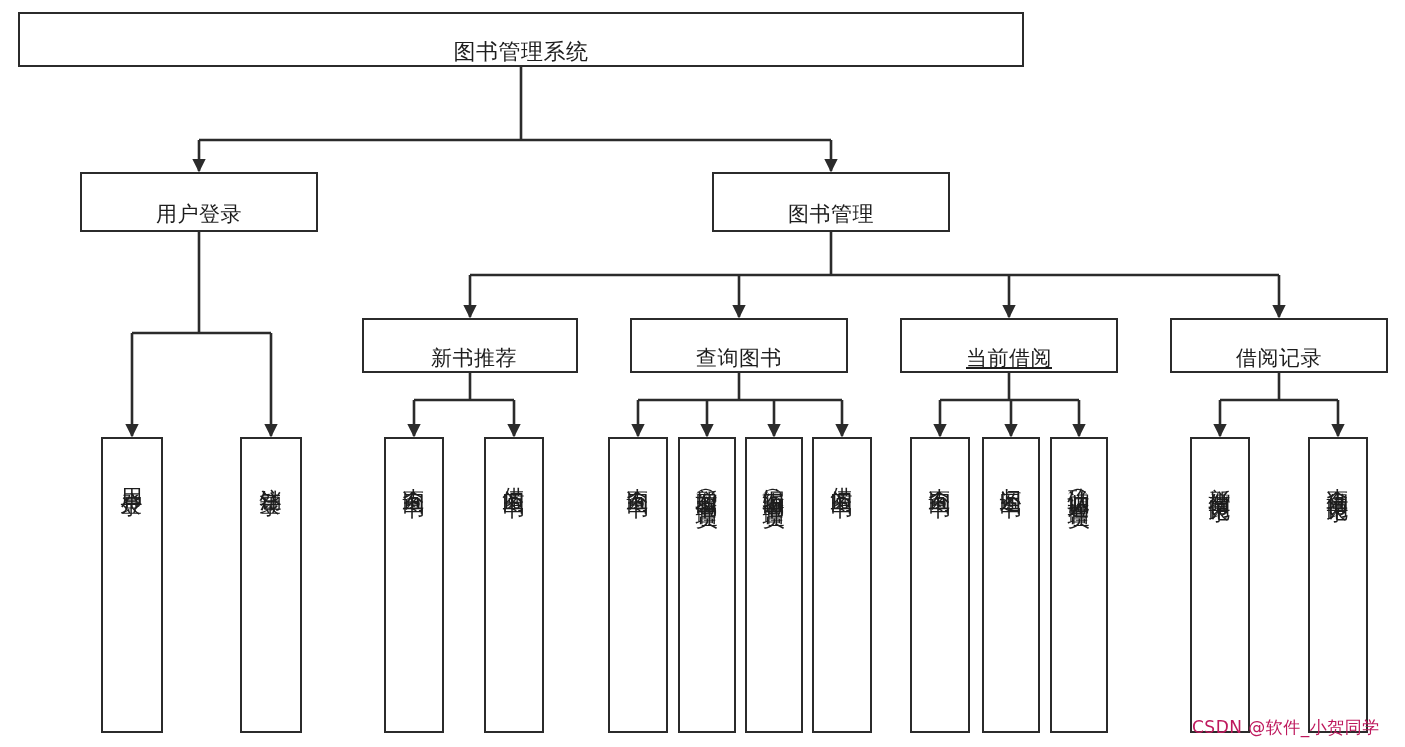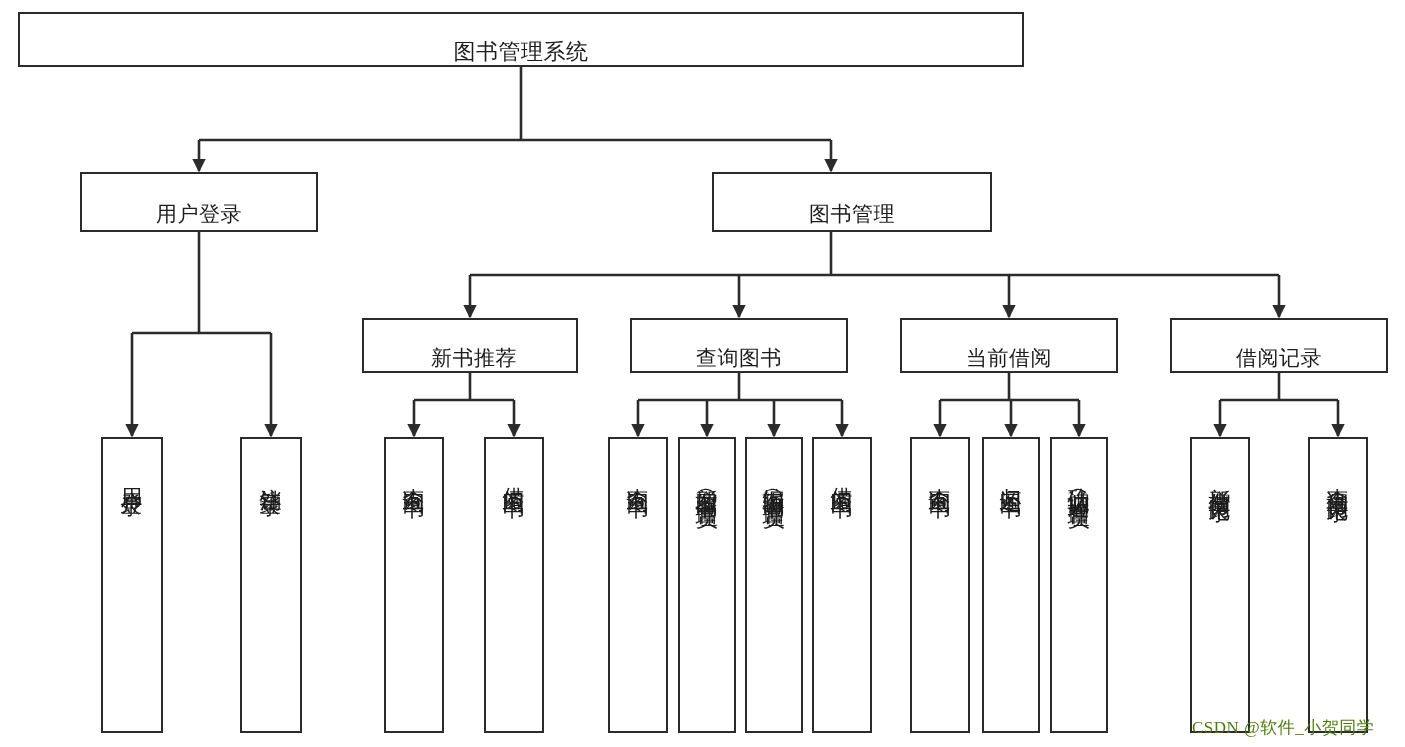--- a/index.html
+++ b/index.html
@@ -61,27 +61,26 @@
   .node.vertical .node-label {
     writing-mode: vertical-rl;
     text-orientation: upright;
     font-size: 22px;
     line-height: 1.05;
     letter-spacing: 3px;
     white-space: normal;
   }
   .watermark {
     position: absolute;
-    color: #4d7c0f;
+    color: #be185d;
     font-size: 17px;
     letter-spacing: 0.5px;
     white-space: nowrap;
     z-index: 3;
     user-select: none;
-    font-family: Liberation Serif, serif;
   }
 </style>
 </head>
 <body>
 
 <div id="diagram-canvas">
 
   <svg id="edge-layer" viewBox="0 0 1405 747" xmlns="http://www.w3.org/2000/svg">
     <defs>
       <marker id="arrowhead" viewBox="0 0 10 10" refX="9" refY="5" markerWidth="5.2" markerHeight="5.2" orient="auto-start-reverse">
@@ -125,30 +124,30 @@
       </g>
   </svg>
 
   <div id="nodes-layer">
       <div class="node horizontal root" id="node-root" style="left: 18px; top: 12px; width: 1006px; height: 55px;">
         <span class="node-label">图书管理系统</span>
       </div>
       <div class="node horizontal" id="node-user-login" style="left: 80px; top: 172px; width: 238px; height: 60px;">
         <span class="node-label">用户登录</span>
       </div>
-      <div class="node horizontal" id="node-book-manage" style="left: 712px; top: 172px; width: 280px; height: 60px;">
+      <div class="node horizontal" id="node-book-manage" style="left: 712px; top: 172px; width: 238px; height: 60px;">
         <span class="node-label">图书管理</span>
       </div>
       <div class="node horizontal" id="node-new-book-recommend" style="left: 362px; top: 318px; width: 216px; height: 55px; padding-left: 8px;">
         <span class="node-label">新书推荐</span>
       </div>
       <div class="node horizontal" id="node-book-borrow" style="left: 630px; top: 318px; width: 218px; height: 55px;">
         <span class="node-label">查询图书</span>
       </div>
-      <div class="node horizontal" id="node-current-borrow" style="left: 900px; top: 318px; width: 218px; height: 55px;">
+      <div class="node horizontal" id="node-current-borrow" style="left: 900px; top: 318px; width: 218px; height: 55px; text-decoration: underline;">
         <span class="node-label">当前借阅</span>
       </div>
       <div class="node horizontal" id="node-borrow-record" style="left: 1170px; top: 318px; width: 218px; height: 55px;">
         <span class="node-label">借阅记录</span>
       </div>
       <div class="node vertical" id="node-leaf-user-login" style="left: 101px; top: 437px; width: 62px; height: 296px;">
         <span class="node-label">用户登录</span>
       </div>
       <div class="node vertical" id="node-leaf-logout-login" style="left: 240px; top: 437px; width: 62px; height: 296px;">
         <span class="node-label">注销登录</span>

